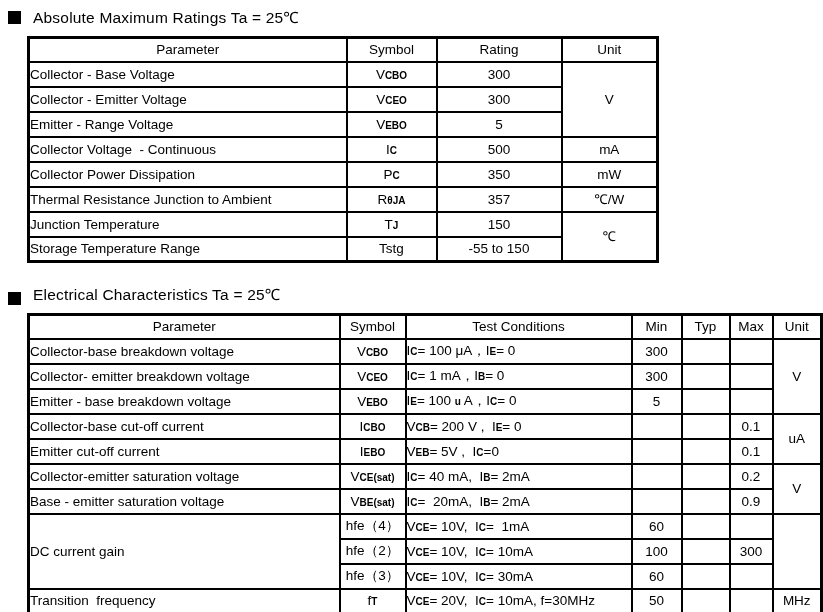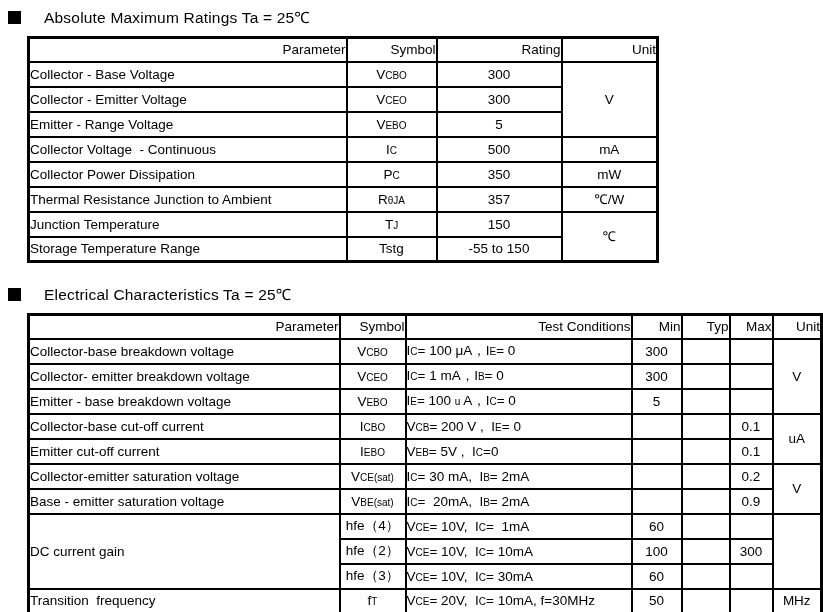--- a/index.html
+++ b/index.html
@@ -6,27 +6,27 @@
   html, body {
     margin: 0; padding: 0;
     width: 823px; height: 612px;
     background: #ffffff;
     color: #000000;
     font-family: "Liberation Sans", sans-serif;
   }
   .section-title {
     display: flex;
     align-items: center;
-    gap: 23px;
+    gap: 12px;
     font-size: 15.5px;
     letter-spacing: 0.2px;
     margin-left: 8px;
   }
   .title-1 { padding-top: 6px; }
-  .title-2 { margin-top: 20px; }
+  .title-2 { margin-top: 20px; align-items: flex-end; }
   .bullet {
     width: 13px; height: 13px;
     background: #000000;
     flex: 0 0 auto;
   }
   table {
     border-collapse: collapse;
     table-layout: fixed;
     margin-left: 27px;
     margin-top: 8px;
@@ -34,25 +34,25 @@
   }
   th, td {
     border: 2px solid #000000;
     font-size: 13.5px;
     font-weight: normal;
     padding: 0;
     height: 25px;
     vertical-align: middle;
     overflow: hidden;
   }
-  th { height: 24px; text-align: right; }
+  th { height: 24px; text-align: center; }
   .cell-left  { text-align: left; white-space: pre; }
   .cell-cond  { text-align: left; white-space: pre; }
   .cell-center { text-align: center; }
-  .sub { font-size: 10px; }
+  .sub { font-size: 10px; font-weight: bold; }
 </style>
 </head>
 <body>
 
 <div class="section-title title-1">
   <div class="bullet"></div>
   <span>Absolute Maximum Ratings Ta = 25℃</span>
 </div>
 
 <table style="width:629px;">
@@ -184,21 +184,21 @@
       <td class="cell-left">Emitter cut-off current</td>
       <td class="cell-center"><span>I</span><span class="sub">EBO</span></td>
       <td class="cell-cond"><span>V</span><span class="sub">EB</span><span>= 5V ,  </span><span>I</span><span class="sub">C</span><span>=0</span></td>
       <td class="cell-center"></td>
       <td class="cell-center"></td>
       <td class="cell-center">0.1</td>
     </tr>
     <tr>
       <td class="cell-left">Collector-emitter saturation voltage</td>
       <td class="cell-center"><span>V</span><span class="sub">CE(sat)</span></td>
-      <td class="cell-cond"><span>I</span><span class="sub">C</span><span>= 30 mA,  </span><span>I</span><span class="sub">B</span><span>= 2mA</span></td>
+      <td class="cell-cond"><span>I</span><span class="sub">C</span><span>= 40 mA,  </span><span>I</span><span class="sub">B</span><span>= 2mA</span></td>
       <td class="cell-center"></td>
       <td class="cell-center"></td>
       <td class="cell-center">0.2</td>
       <td class="cell-center" rowspan="2">V</td>
     </tr>
     <tr>
       <td class="cell-left">Base - emitter saturation voltage</td>
       <td class="cell-center"><span>V</span><span class="sub">BE(sat)</span></td>
       <td class="cell-cond"><span>I</span><span class="sub">C</span><span>=  20mA,  </span><span>I</span><span class="sub">B</span><span>= 2mA</span></td>
       <td class="cell-center"></td>

